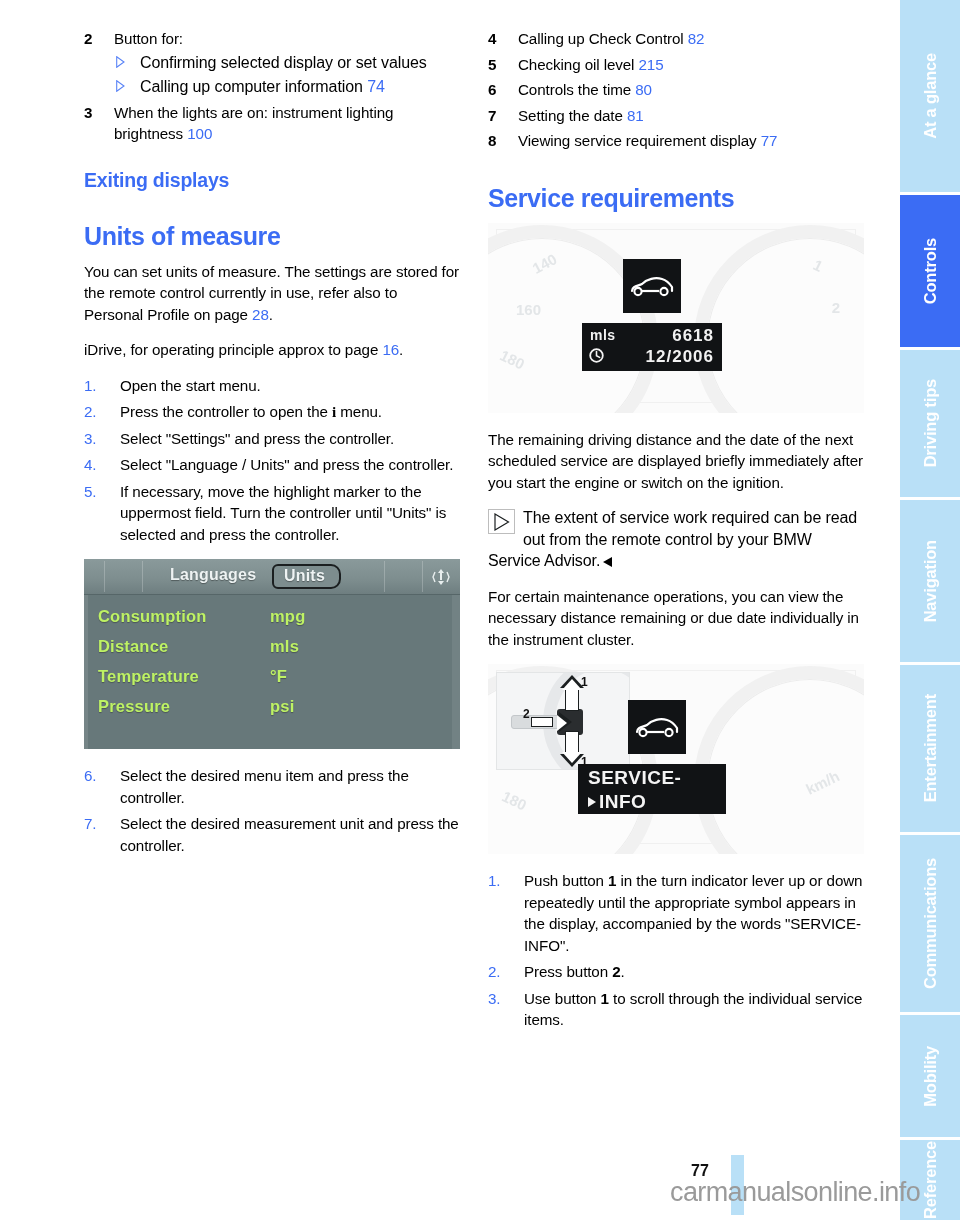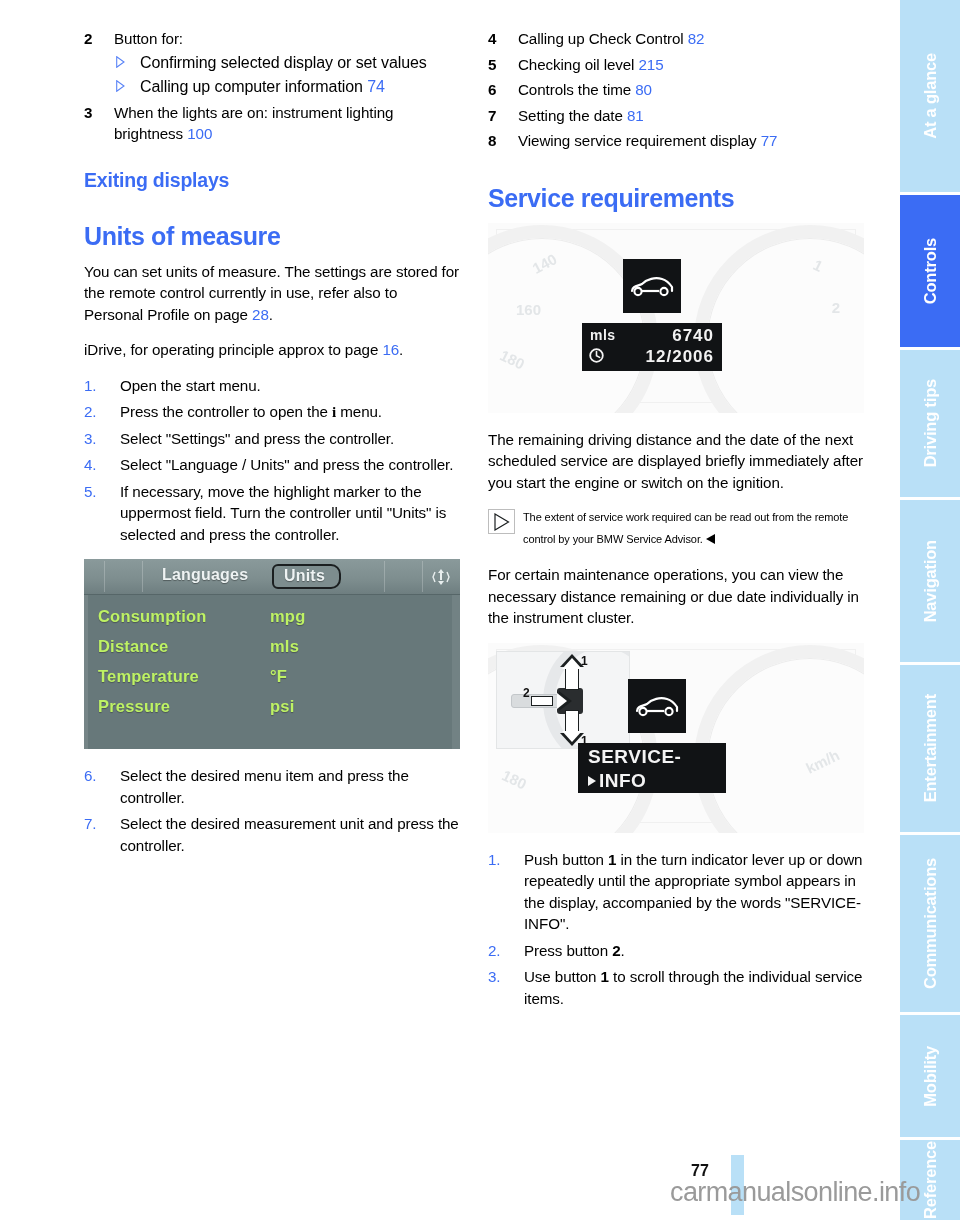--- a/index.html
+++ b/index.html
@@ -93,21 +93,21 @@
   .steps > li > .snum {
     position: absolute; left: 0; top: 0;
     color: #3b6cf4;
     font-size: 15.2px;
   }
 
   
   .note {
     position: relative;
     margin: 0 0 14px 0;
-    font-size: 11px;
+    font-size: 16px;
     line-height: 21.5px;
     letter-spacing: -0.1px;
   }
   .note-box {
     float: left;
     width: 27px; height: 25px;
     border: 1px solid #bdbdbd;
     margin: 2px 8px 0 0;
     position: relative;
   }
@@ -166,21 +166,21 @@
   }
   .idrive-tab {
     position: absolute;
     top: 7px;
     color: #eef3f3;
     font-size: 16px;
     font-weight: bold;
     letter-spacing: 0.2px;
     text-shadow: 0 1px 1px rgba(0,0,0,0.35);
   }
-  .idrive-tab.languages { left: 78px; }
+  .idrive-tab.languages { left: 86px; }
   .idrive-tab.units {
     left: 188px;
     padding: 1px 14px 2px 10px;
     top: 5px;
     border: 2.5px solid #1b1f20;
     border-radius: 6px 10px 10px 6px;
     background: #7d8d8e;
   }
   .idrive-scroll {
     position: absolute; right: 10px; top: 8px;
@@ -596,21 +596,21 @@
         <div class="lcd-symbol">
           <svg width="46" height="24" viewBox="0 0 46 24">
             <path d="M3 17 C3 12 9 12 13 10 C18 5 26 3 33 5 C38 6.5 41 10 43 13 L43 17" fill="none" stroke="#ffffff" stroke-width="2.2" stroke-linecap="round"></path>
             <line x1="12" y1="17" x2="30" y2="17" stroke="#ffffff" stroke-width="2.2"></line>
             <circle cx="9" cy="17.5" r="3.6" fill="none" stroke="#ffffff" stroke-width="2.1"></circle>
             <circle cx="35" cy="17.5" r="3.6" fill="none" stroke="#ffffff" stroke-width="2.1"></circle>
           </svg>
         </div>
         <div class="lcd-data">
           <span class="unit">mls</span>
-          <span class="dist">6740</span>
+          <span class="dist">6618</span>
           <span class="clock">
             <svg width="15" height="15" viewBox="0 0 15 15">
               <circle cx="7.5" cy="7.5" r="6.3" fill="none" stroke="#f2f2f2" stroke-width="1.8"></circle>
               <path d="M7.5 3.6 L7.5 7.8 L10.6 9.4" fill="none" stroke="#f2f2f2" stroke-width="1.6" stroke-linecap="round"></path>
             </svg>
           </span>
           <span class="date">12/2006</span>
         </div>
       </div>
       <div class="fig-code">&nbsp;</div>

